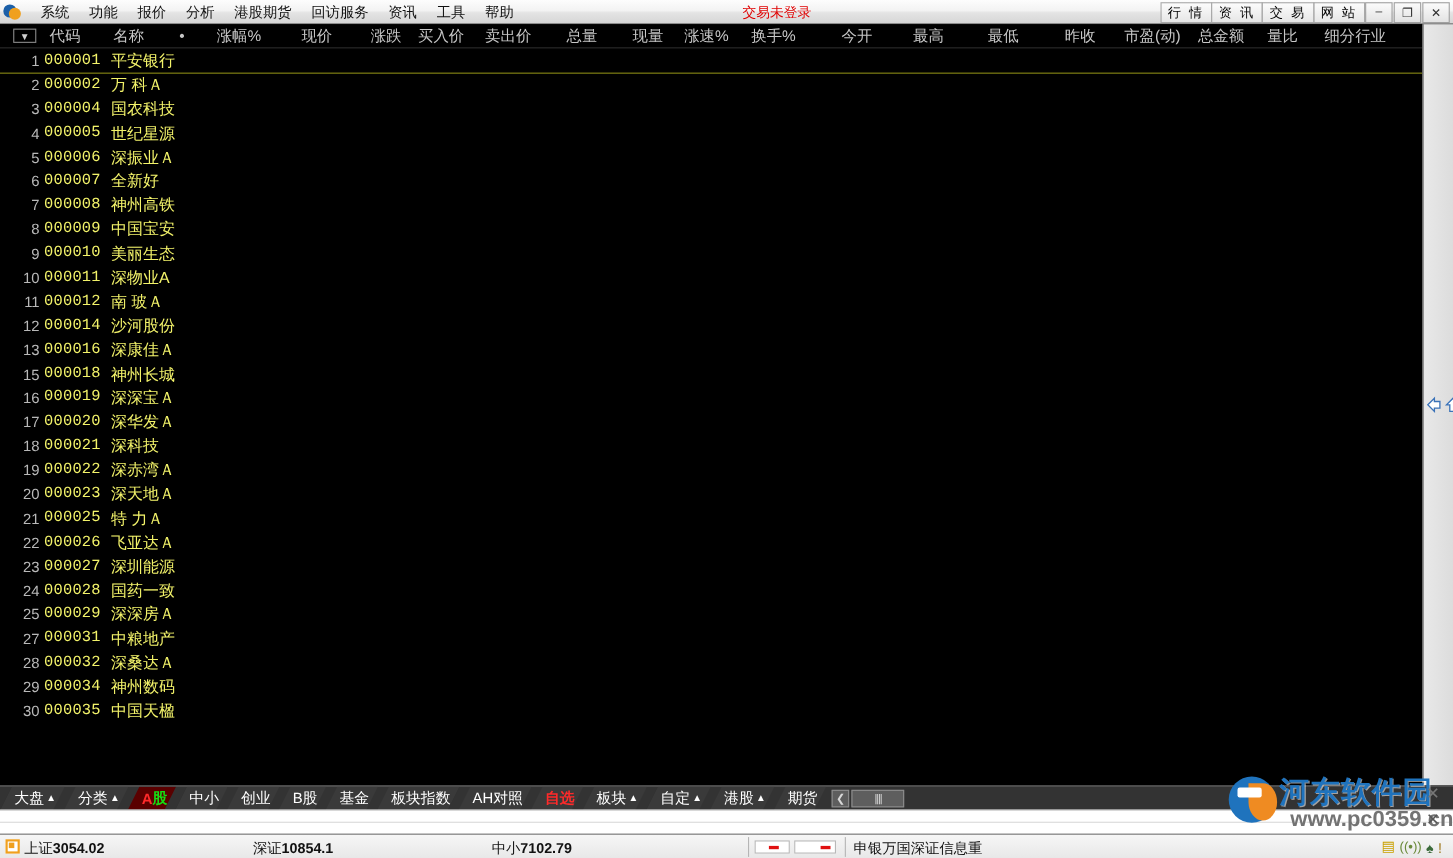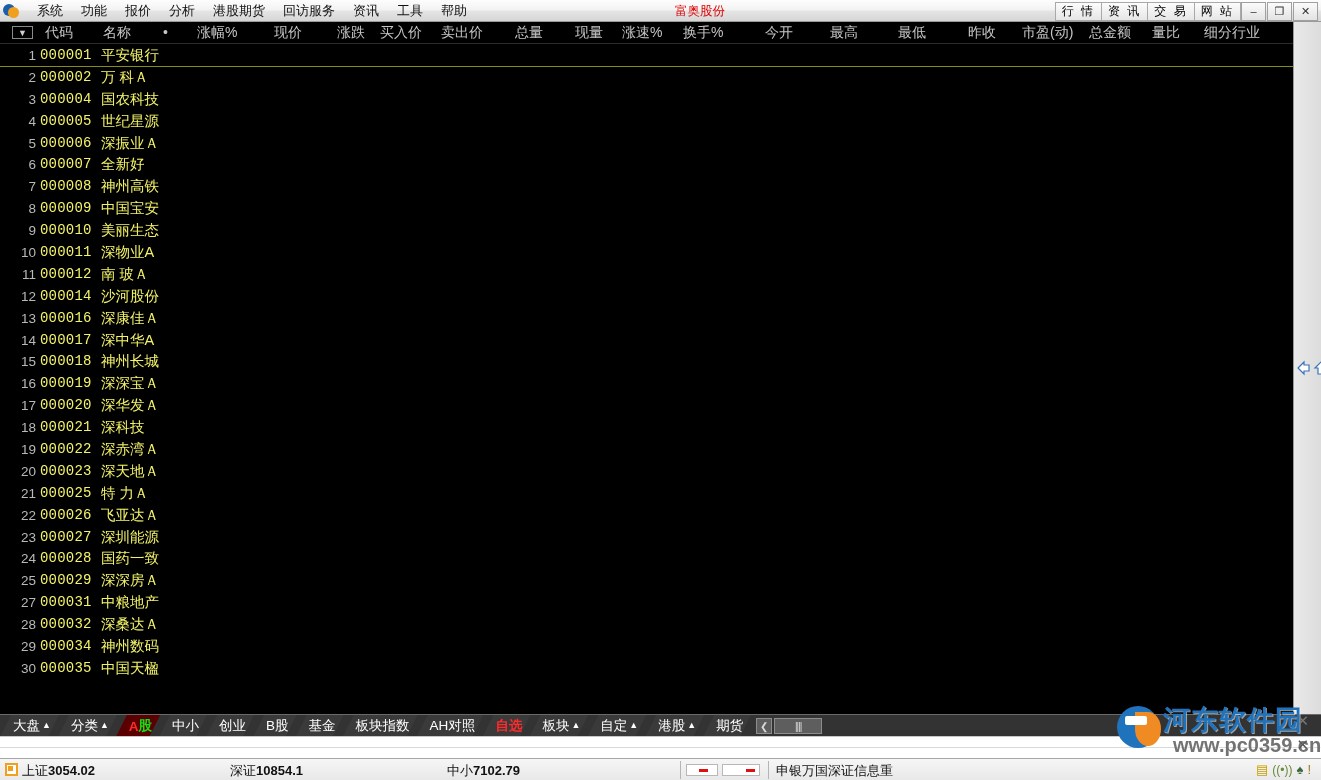--- a/index.html
+++ b/index.html
@@ -209,21 +209,21 @@
         <div class="menu-item">功能</div>
         <div class="menu-item">报价</div>
         <div class="menu-item">分析</div>
         <div class="menu-item">港股期货</div>
         <div class="menu-item">回访服务</div>
         <div class="menu-item">资讯</div>
         <div class="menu-item">工具</div>
         <div class="menu-item">帮助</div>
       </div>
 
-    <div class="trade-status">富奥股份</div>
+    <div class="trade-status">交易未登录</div>
 
     <div class="mb-right">
       <div class="mb-btn">行 情</div>
       <div class="mb-btn">资 讯</div>
       <div class="mb-btn">交 易</div>
       <div class="mb-btn">网 站</div>
       <div class="win-btn">–</div>
       <div class="win-btn">❐</div>
       <div class="win-btn last">✕</div>
     </div>
@@ -316,25 +316,20 @@
           <div class="idx">12</div>
           <div class="code">000014</div>
           <div class="nm">沙河股份</div>
         </div>
         <div class="row">
           <div class="idx">13</div>
           <div class="code">000016</div>
           <div class="nm">深康佳Ａ</div>
         </div>
         <div class="row">
-          <div class="idx">14</div>
-          <div class="code">000017</div>
-          <div class="nm">深中华A</div>
-        </div>
-        <div class="row">
           <div class="idx">15</div>
           <div class="code">000018</div>
           <div class="nm">神州长城</div>
         </div>
         <div class="row">
           <div class="idx">16</div>
           <div class="code">000019</div>
           <div class="nm">深深宝Ａ</div>
         </div>
         <div class="row">

